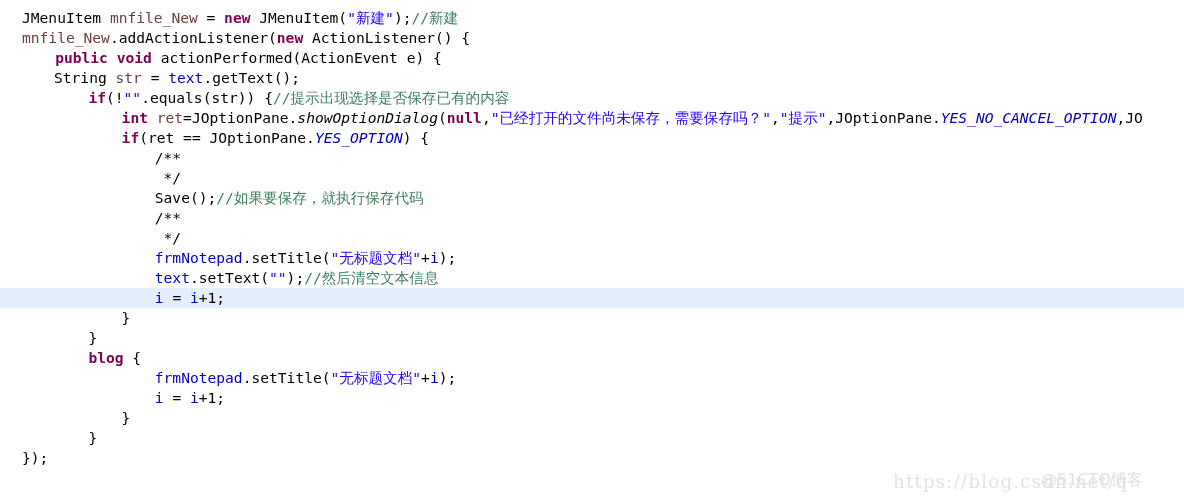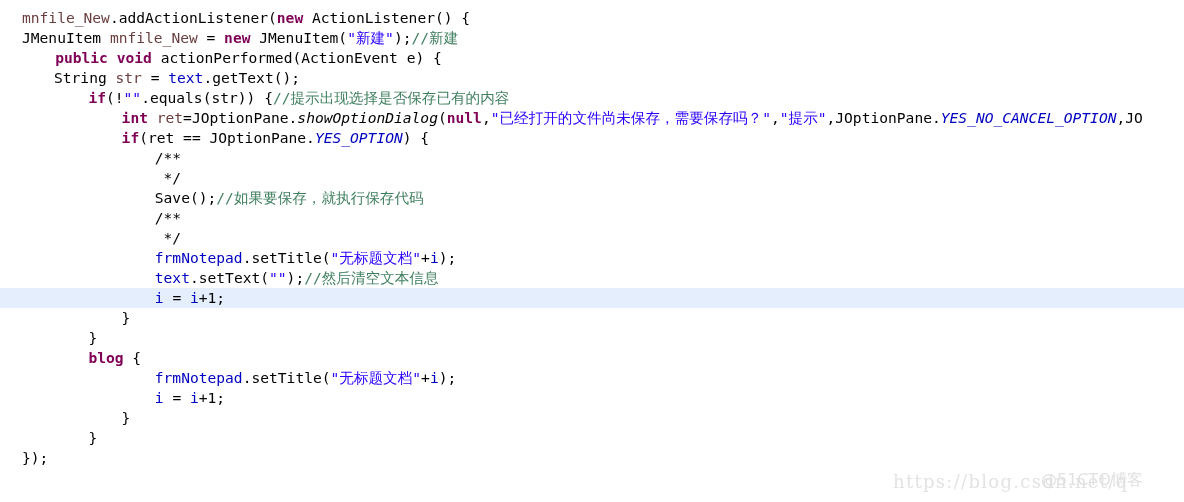--- a/index.html
+++ b/index.html
@@ -75,22 +75,22 @@
     color: #e1e1e1;
     white-space: nowrap;
     pointer-events: none;
   }
 </style>
 </head>
 <body>
 
 <div id="editor">
   <div id="code-area">
+      <div class="code-line"><span style="margin-left: 0px;"><span class="tok-plain">JMenuItem </span><span class="tok-local">mnfile_New </span><span class="tok-plain">= </span><span class="tok-keyword">new </span><span class="tok-plain">JMenuItem(</span><span class="tok-string">"新建"</span><span class="tok-plain">);</span><span class="tok-comment">//新建</span></span></div>
       <div class="code-line"><span style="margin-left: 0px;"><span class="tok-local">mnfile_New</span><span class="tok-plain">.addActionListener(</span><span class="tok-keyword">new </span><span class="tok-plain">ActionListener() {</span></span></div>
-      <div class="code-line"><span style="margin-left: 0px;"><span class="tok-plain">JMenuItem </span><span class="tok-local">mnfile_New </span><span class="tok-plain">= </span><span class="tok-keyword">new </span><span class="tok-plain">JMenuItem(</span><span class="tok-string">"新建"</span><span class="tok-plain">);</span><span class="tok-comment">//新建</span></span></div>
       <div class="code-line"><span style="margin-left: 33.2px;"><span class="tok-keyword">public </span><span class="tok-keyword">void </span><span class="tok-plain">actionPerformed(ActionEvent e) {</span></span></div>
       <div class="code-line"><span style="margin-left: 32px;"><span class="tok-plain">String </span><span class="tok-local">str </span><span class="tok-plain">= </span><span class="tok-field">text</span><span class="tok-plain">.getText();</span></span></div>
       <div class="code-line"><span style="margin-left: 66.4px;"><span class="tok-keyword">if</span><span class="tok-plain">(!</span><span class="tok-string">""</span><span class="tok-plain">.equals(str)) {</span><span class="tok-comment">//提示出现选择是否保存已有的内容</span></span></div>
       <div class="code-line"><span style="margin-left: 99.6px;"><span class="tok-keyword">int </span><span class="tok-local">ret</span><span class="tok-plain">=JOptionPane.</span><span class="tok-method">showOptionDialog</span><span class="tok-plain">(</span><span class="tok-keyword">null</span><span class="tok-plain">,</span><span class="tok-string">"已经打开的文件尚未保存，需要保存吗？"</span><span class="tok-plain">,</span><span class="tok-string">"提示"</span><span class="tok-plain">,JOptionPane.</span><span class="tok-static">YES_NO_CANCEL_OPTION</span><span class="tok-plain">,JO</span></span></div>
       <div class="code-line"><span style="margin-left: 99.6px;"><span class="tok-keyword">if</span><span class="tok-plain">(ret == JOptionPane.</span><span class="tok-static">YES_OPTION</span><span class="tok-plain">) {</span></span></div>
       <div class="code-line"><span style="margin-left: 132.8px;"><span class="tok-javadoc">/**</span></span></div>
       <div class="code-line"><span style="margin-left: 132.8px;"><span class="tok-javadoc"> */</span></span></div>
       <div class="code-line"><span style="margin-left: 132.8px;"><span class="tok-plain">Save();</span><span class="tok-comment">//如果要保存，就执行保存代码</span></span></div>
       <div class="code-line"><span style="margin-left: 132.8px;"><span class="tok-javadoc">/**</span></span></div>
       <div class="code-line"><span style="margin-left: 132.8px;"><span class="tok-javadoc"> */</span></span></div>

